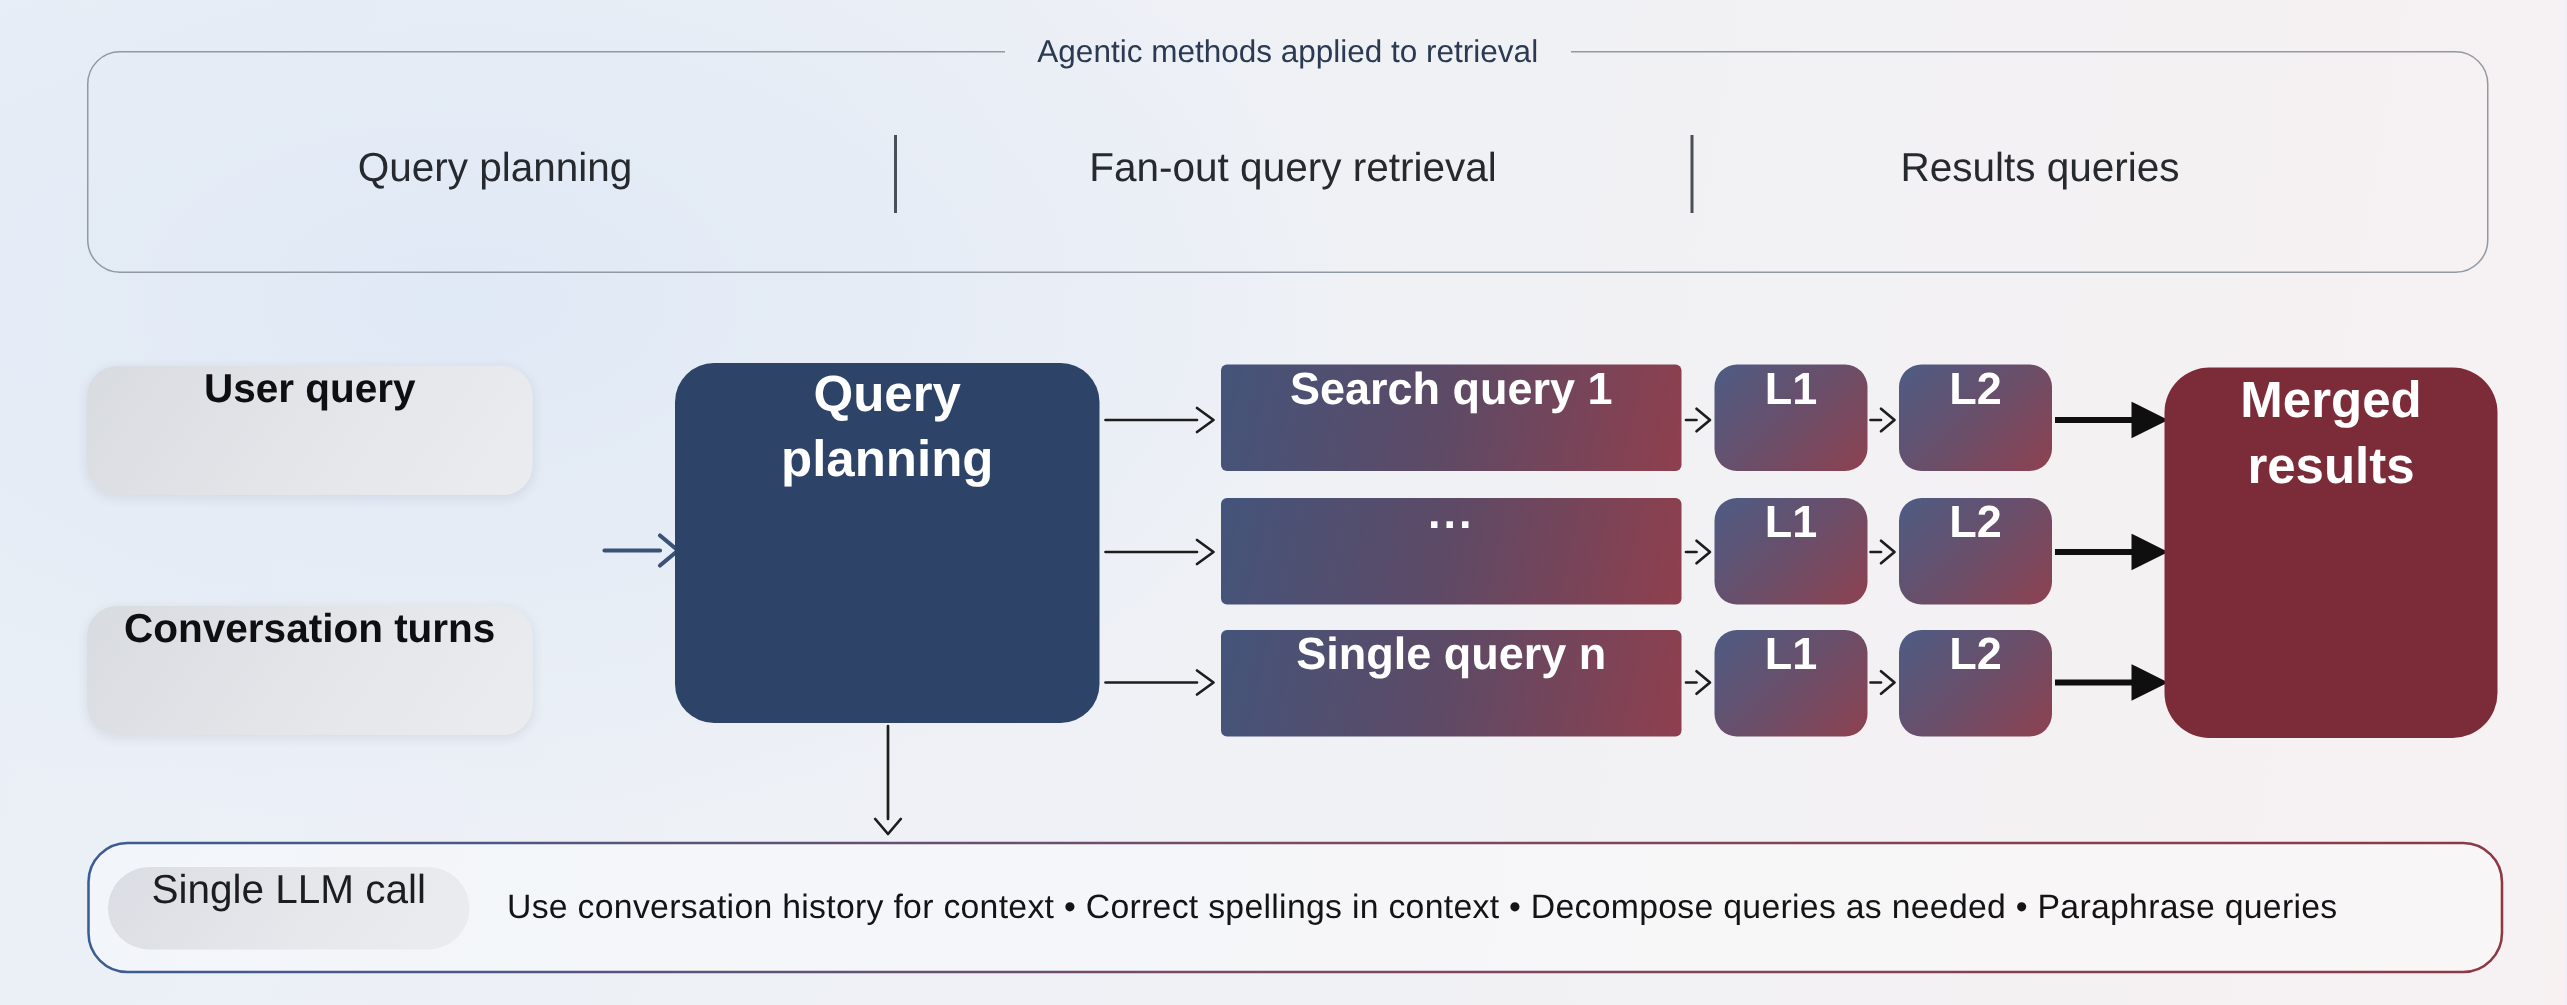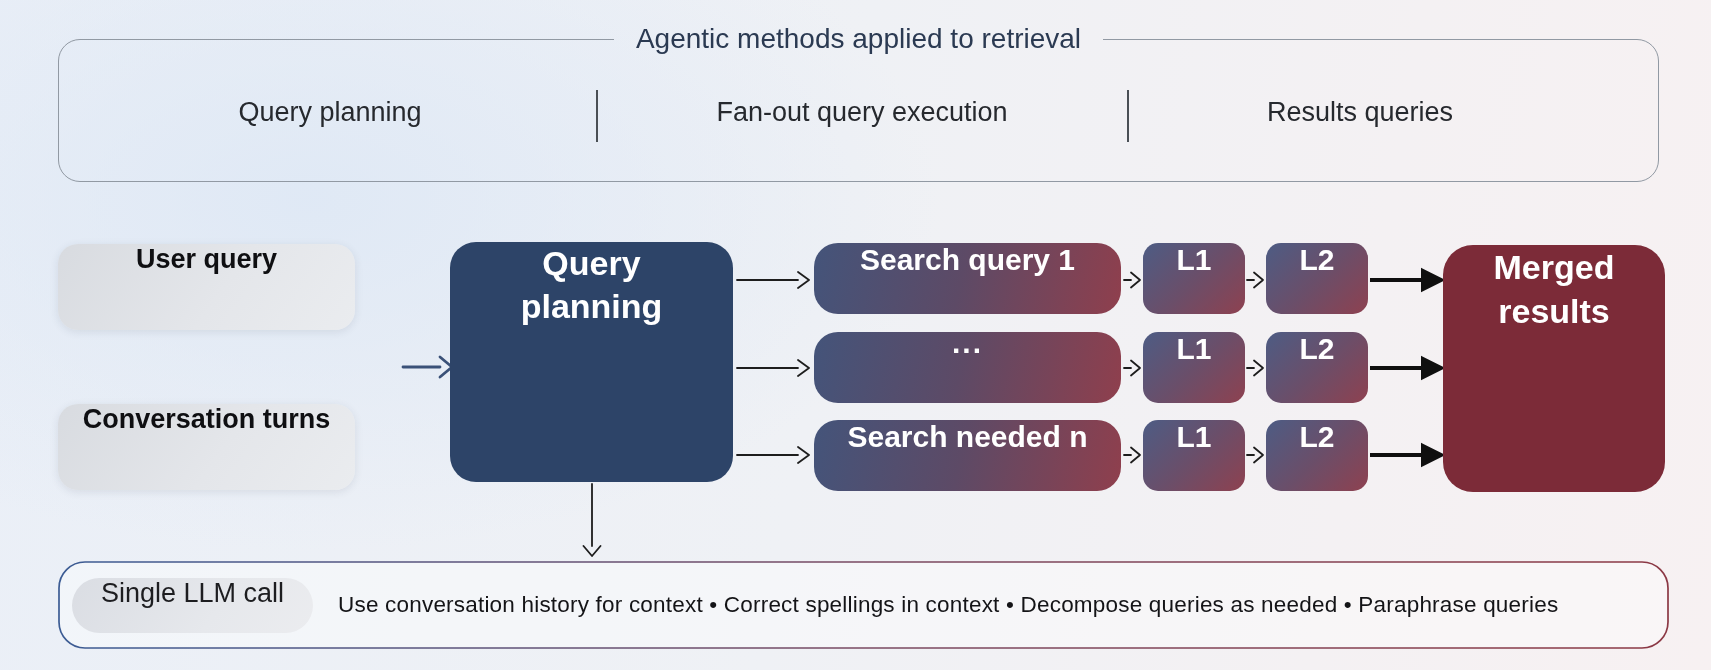--- a/index.html
+++ b/index.html
@@ -23,21 +23,21 @@
   
   fieldset.agentic{
     position:absolute;left:58px;top:21px;width:1599px;height:159px;
     margin:0;padding:0;min-width:0;
     border:1.6px solid var(--border-gray,#9199a3);
     border-radius:22px;
     background:transparent;
   }
   fieldset.agentic legend{
     margin:0 auto;padding:0 22px;
-    font-size:28px;line-height:1.3;
+    font-size:21px;line-height:1.3;
     color:var(--title-navy,#2b3a52);
     white-space:nowrap;
   }
   .col-label{
     position:absolute;transform:translate(-50%,-50%);
     font-size:27px;color:#26292e;white-space:nowrap;
   }
   .col-divider{
     position:absolute;width:1.5px;height:52px;top:90px;
     background:#4a4f55;
@@ -51,21 +51,21 @@
   }
   
   .planner{
     border-radius:26px;
     background:var(--planner-navy,#2d4468);
     color:#fff;font-weight:bold;font-size:34px;line-height:1.25;
   }
   .planner .lbl{width:180px;}
   
   .query-box{
-    border-radius:24px;
+    border-radius:4px;
     background:linear-gradient(102deg,#44547a 0%,#5d4a66 48%,#8f3f4d 100%);
     color:#fff;font-weight:bold;font-size:30px;
   }
   .stage-box{
     border-radius:15px;
     background:linear-gradient(135deg,#4d5c84 0%,#6b4e69 52%,#8e4150 100%);
     color:#fff;font-weight:bold;font-size:30px;
   }
   
   .merged{
@@ -139,21 +139,21 @@
         <polygon points="1423,359 1441,368 1423,377"></polygon>
       <path d="M1370,455 H1424" fill="none"></path>
         <polygon points="1423,446 1441,455 1423,464"></polygon>
     </g>
   </svg>
 
   <fieldset class="agentic">
     <legend>Agentic methods applied to retrieval</legend>
   </fieldset>
   <span class="col-label" style="left:330px;top:112px;">Query planning</span>
-  <span class="col-label" style="left:862px;top:112px;">Fan-out query execution</span>
+  <span class="col-label" style="left:862px;top:112px;">Fan-out query retrieval</span>
   <span class="col-label" style="left:1360px;top:112px;">Results queries</span>
   <div class="col-divider" style="left:596px;"></div>
   <div class="col-divider" style="left:1127px;"></div>
 
   <div class="box input-box" style="left:58px;top:244px;width:297px;height:86px;">
     <span>User query</span>
   </div>
   <div class="box input-box" style="left:58px;top:404px;width:297px;height:86px;">
     <span>Conversation turns</span>
   </div>
@@ -176,21 +176,21 @@
     <span style="transform:translateY(-6px);letter-spacing:2px;">...</span>
   </div>
   <div class="box stage-box" style="left:1143px;top:332px;width:102px;height:71px;">
     <span>L1</span>
   </div>
   <div class="box stage-box" style="left:1266px;top:332px;width:102px;height:71px;">
     <span>L2</span>
   </div>
 
   <div class="box query-box" style="left:814px;top:420px;width:307px;height:71px;">
-    <span>Search needed n</span>
+    <span>Single query n</span>
   </div>
   <div class="box stage-box" style="left:1143px;top:420px;width:102px;height:71px;">
     <span>L1</span>
   </div>
   <div class="box stage-box" style="left:1266px;top:420px;width:102px;height:71px;">
     <span>L2</span>
   </div>
 
   <div class="box merged" style="left:1443px;top:245px;width:222px;height:247px;">
     <span class="lbl">Merged results</span>

